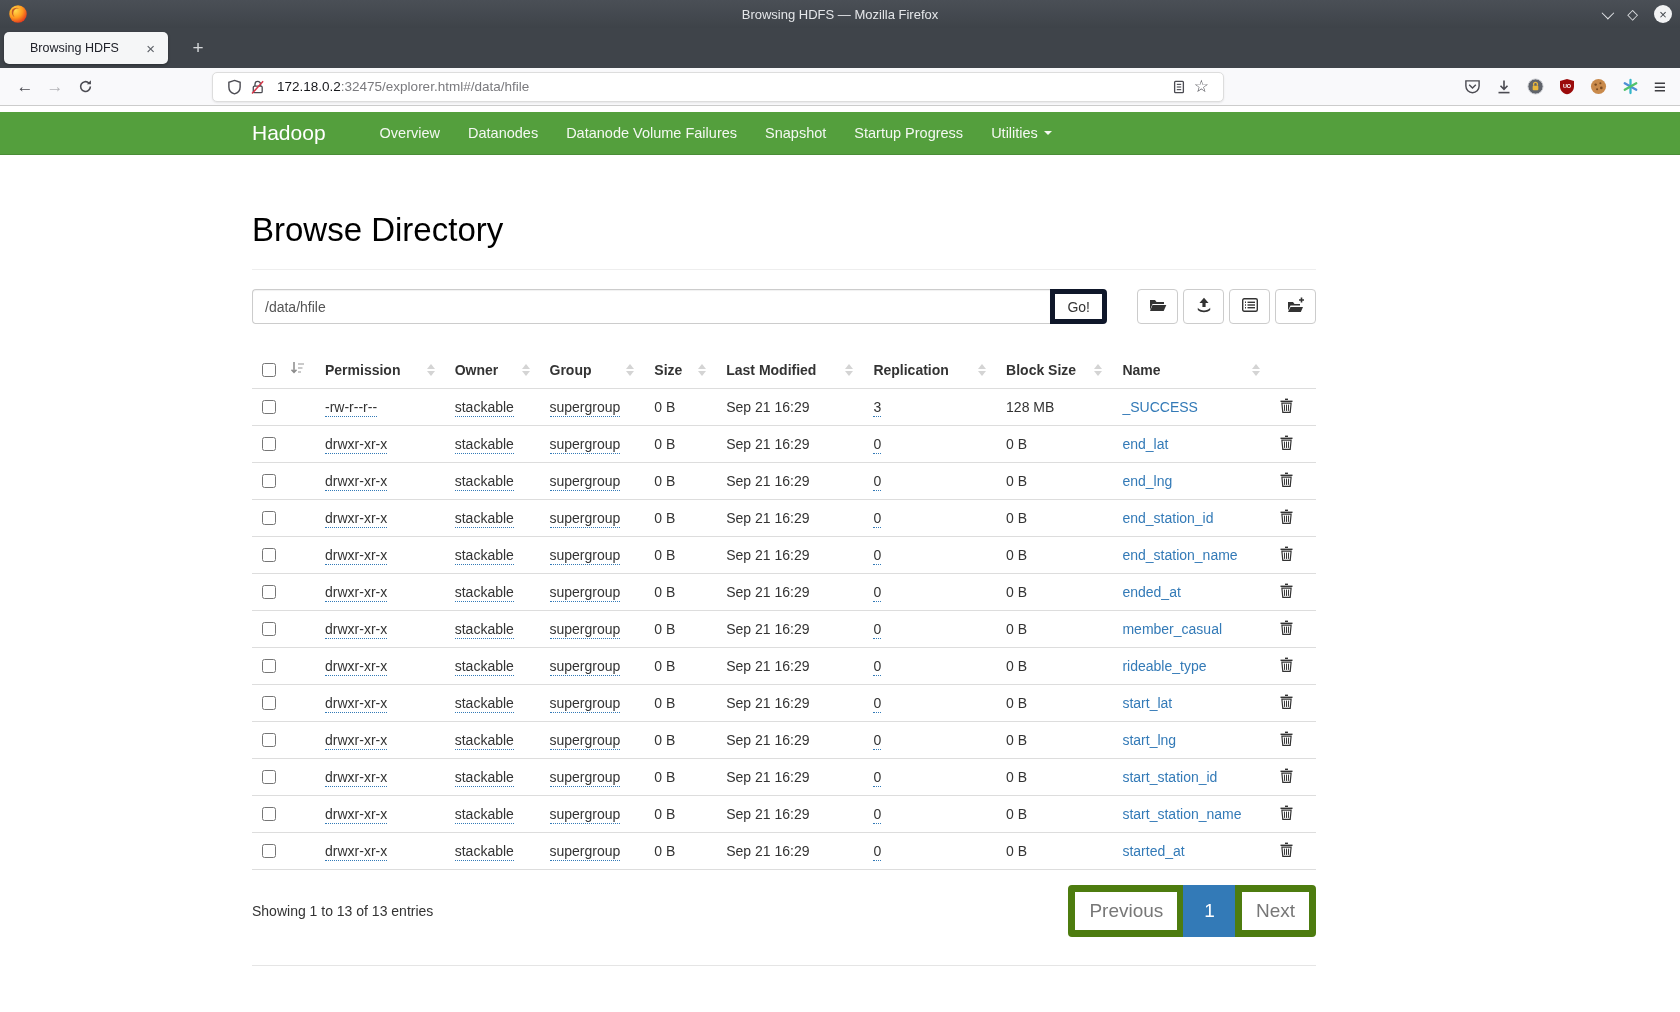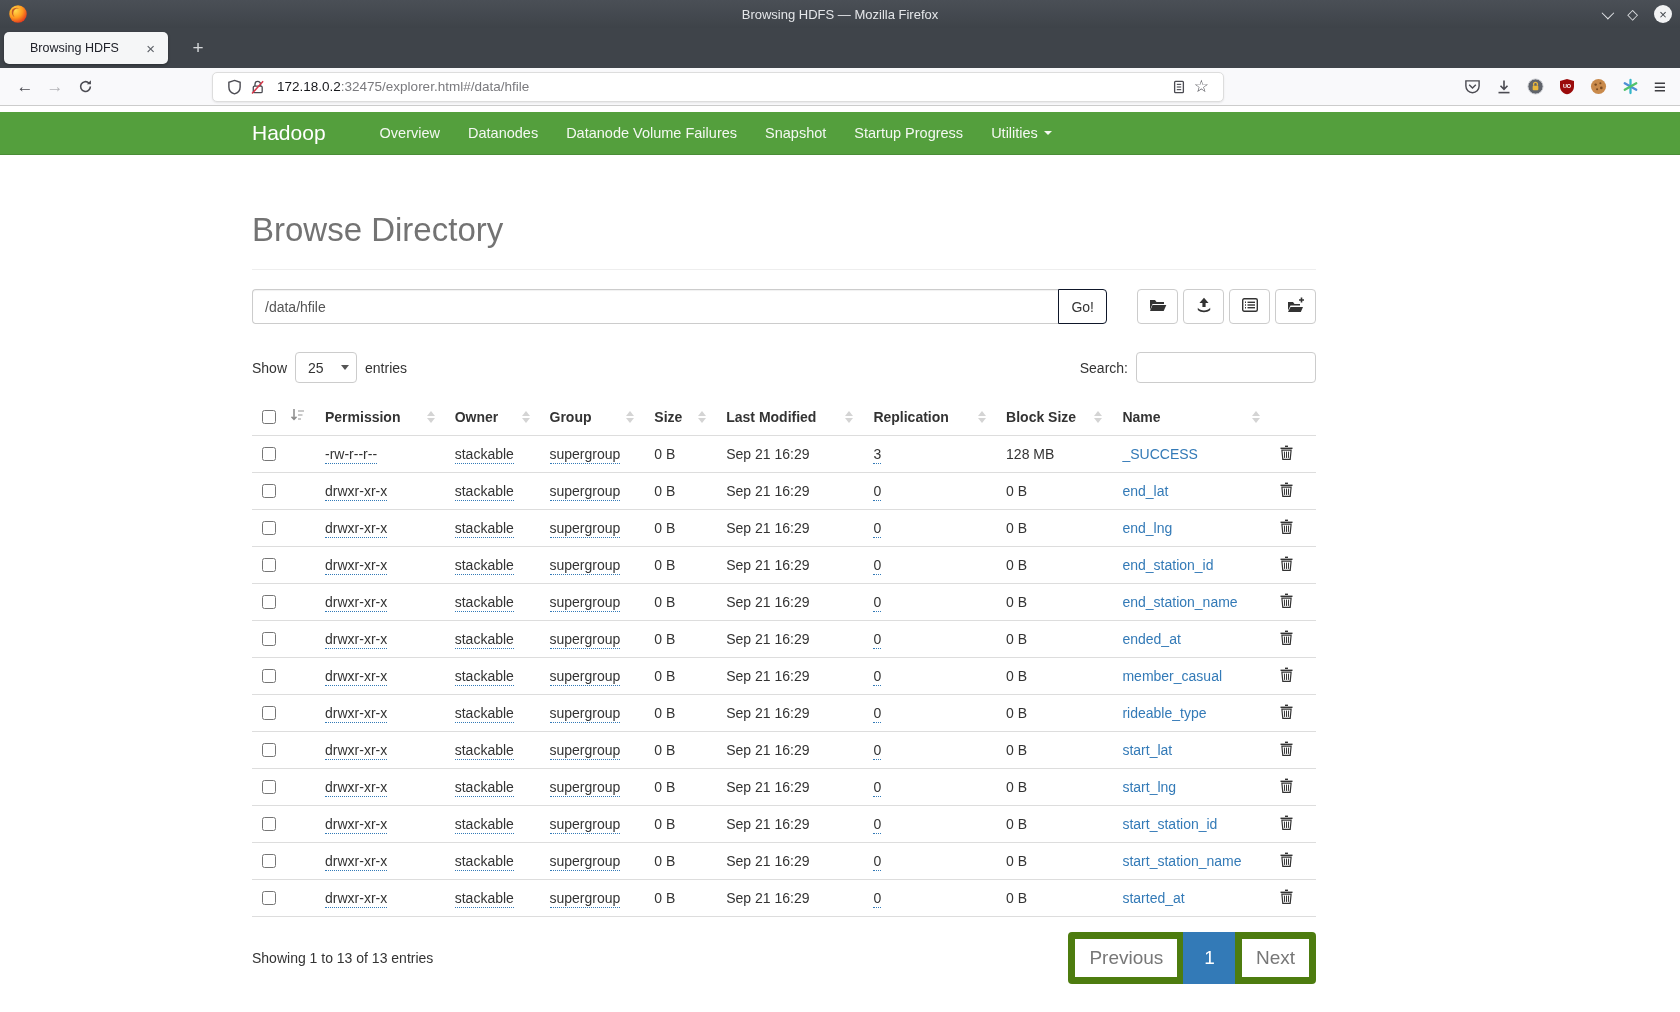--- a/index.html
+++ b/index.html
@@ -35,27 +35,27 @@
   .tool-icon { display:flex; align-items:center; justify-content:center; }
   .hamburger { font-size:21px; color:#3e3e42; line-height:1; }
 
   
   .hadoop-navbar { margin-top:6px; height:43px; background:#549f3d; border-bottom:1px solid #4a8c36; display:flex; align-items:center; padding-left:252px; }
   .brand { color:#fff; font-size:21px; margin-right:40px; }
   .nav-item { color:#f4f8f2; font-size:14.5px; padding:0 14px; display:flex; align-items:center; gap:6px; }
   .caret { width:0; height:0; border-left:4px solid transparent; border-right:4px solid transparent; border-top:4px solid #f4f8f2; display:inline-block; }
 
   .container { width:1064px; margin-left:252px; padding-top:56px; }
-  h1.page-title { font-size:33px; font-weight:500; color:#737373; margin-bottom:20px; }
+  h1.page-title { font-size:33px; font-weight:500; color:#000000; margin-bottom:20px; }
   hr.rule { border:0; border-top:1px solid #eee; margin-bottom:19px; }
 
   .path-row { display:flex; align-items:center; margin-bottom:28px; }
   .path-group { display:flex; flex:1; }
   .path-input { flex:1; height:35px; border:1px solid #ccc; border-right:0; border-radius:4px 0 0 4px; padding:0 12px; font-size:14px; color:#555; font-family:"Liberation Sans",sans-serif; box-shadow:inset 0 1px 1px rgba(0,0,0,.06); }
-  .go-btn { height:35px; padding:0 12px; border:1px solid #0f172a; border-radius:0 4px 4px 0; background:#fff; font-size:14px; color:#333; font-family:"Liberation Sans",sans-serif; }
+  .go-btn { height:35px; padding:0 12px; border:5px solid #0f172a; border-radius:0 4px 4px 0; background:#fff; font-size:14px; color:#333; font-family:"Liberation Sans",sans-serif; }
   .icon-btn-group { display:flex; gap:5px; margin-left:30px; }
   .icon-btn { width:41px; height:35px; border:1px solid #ccc; border-radius:4px; background:#fff; display:flex; align-items:center; justify-content:center; }
 
   .controls-row { display:flex; align-items:center; margin-bottom:16px; font-size:14px; }
   .select-wrap { position:relative; margin:0 8px; }
   .len-select { appearance:none; -webkit-appearance:none; width:62px; height:31px; border:1px solid #ccc; border-radius:4px; background:#fff; font-size:14px; color:#333; padding:0 20px 0 12px; font-family:"Liberation Sans",sans-serif; }
   .select-caret { position:absolute; right:8px; top:13px; width:0; height:0; border-left:4px solid transparent; border-right:4px solid transparent; border-top:5px solid #555; pointer-events:none; }
   .search-wrap { margin-left:auto; display:flex; align-items:center; gap:8px; }
   .search-input { width:180px; height:31px; border:1px solid #ccc; border-radius:4px; padding:0 8px; font-size:14px; font-family:"Liberation Sans",sans-serif; }
 
@@ -246,34 +246,20 @@
       <button class="icon-btn">
         <span><svg width="18" height="16" viewBox="0 0 18 16">
               <path d="M1 13.5 V5 h5 l1.5 2 H13 v1.5 H3.5 Z" fill="#333"></path>
               <path d="M3.5 10 H16 l-2.2 5 H1 Z" fill="#333"></path>
               <path d="M14.5 0.5 v5 M12 3 h5" stroke="#333" stroke-width="1.6" fill="none"></path>
             </svg></span>
       </button>
     </div>
   </div>
 
-  <div class="controls-row">
-    <span>Show</span>
-    <span class="select-wrap">
-      <select class="len-select">
-        <option>25</option>
-      </select>
-      <span class="select-caret"></span>
-    </span>
-    <span>entries</span>
-    <span class="search-wrap">
-      <span>Search:</span>
-      <input class="search-input" type="text" style="">
-    </span>
-  </div>
 
   <table class="listing">
     <colgroup>
       <col style="width:60px">
         <col style="width:130px">
         <col style="width:95px">
         <col style="width:105px">
       <col style="width:72px">
         <col style="width:148px">
         <col style="width:133px">

